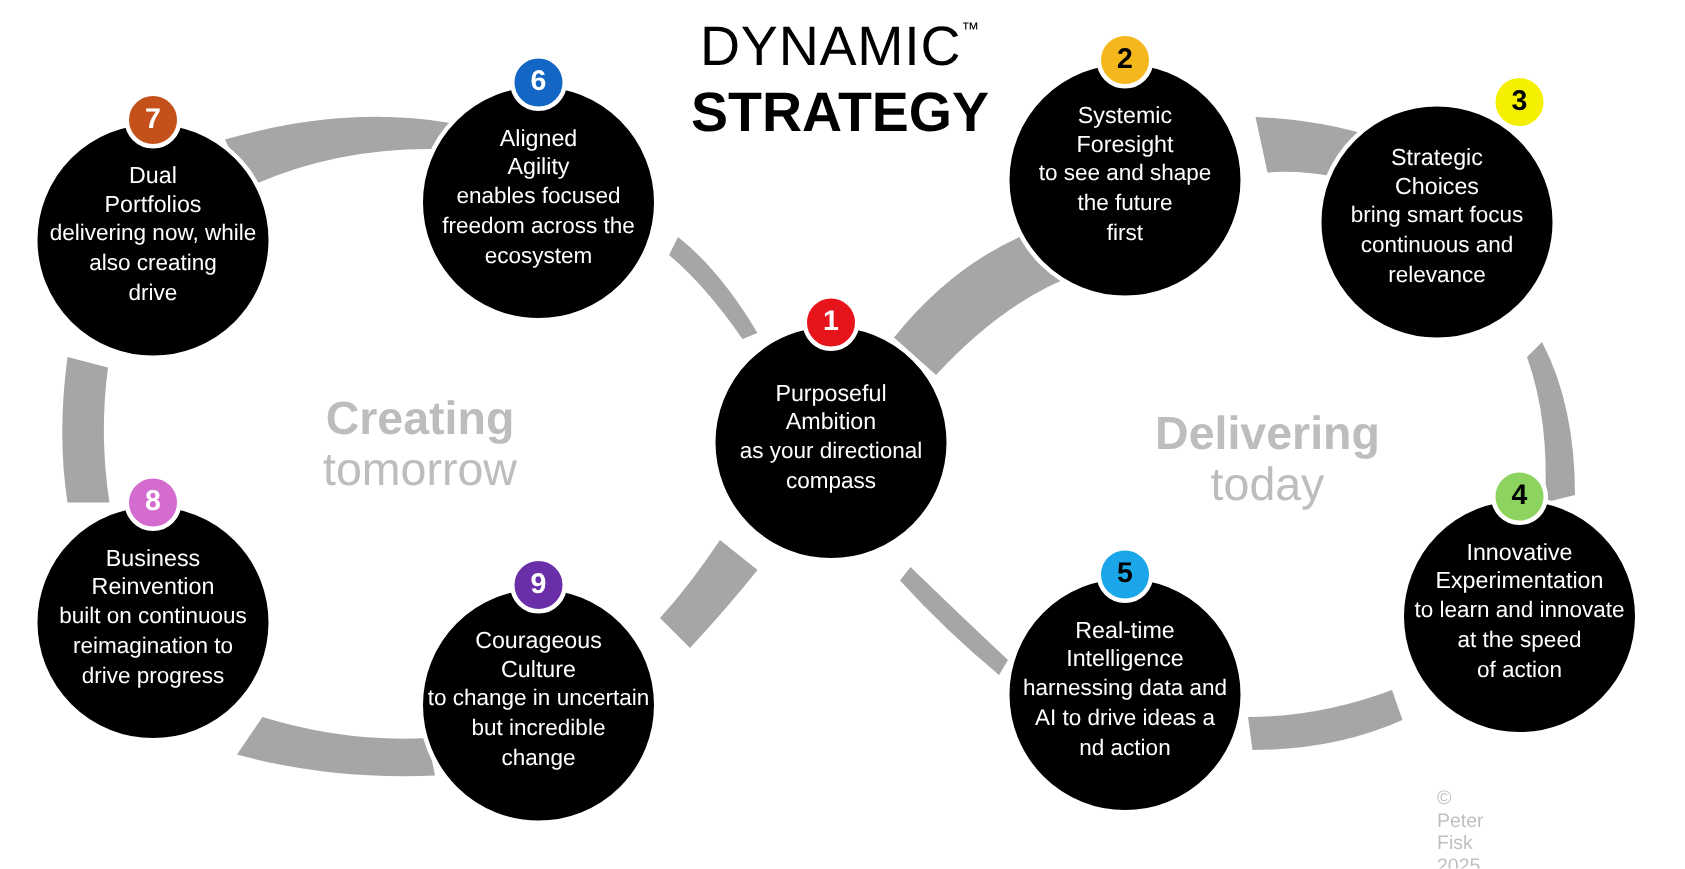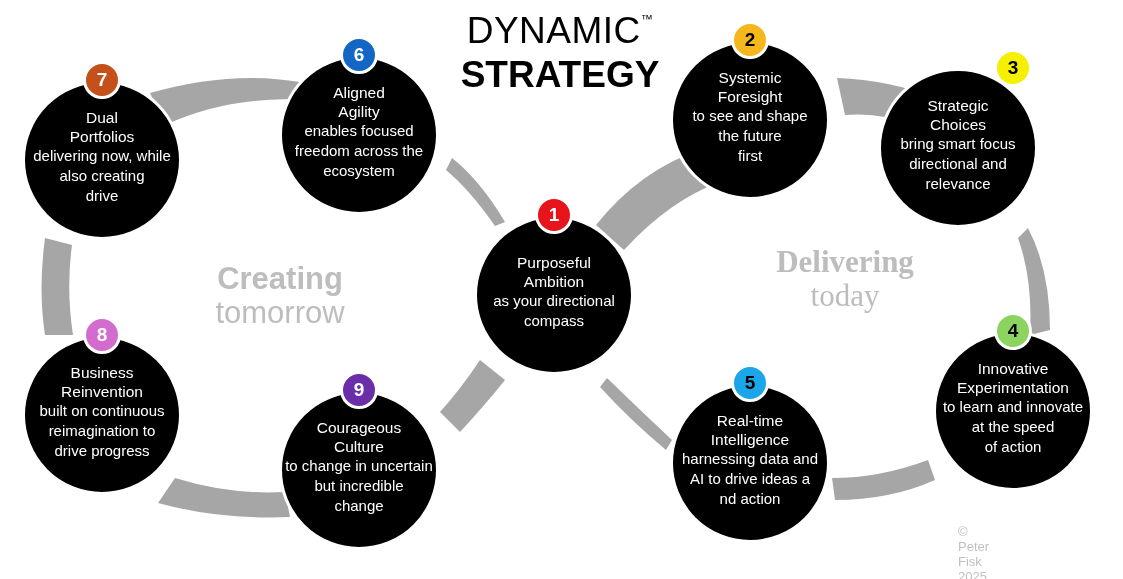--- a/index.html
+++ b/index.html
@@ -34,21 +34,21 @@
       <path d="M45,238 Q38,290 45,335 L73,335 Q66,290 72,245 Z" fill="#a6a6a6"></path>
     </svg>
 
   <div class="title1"><span>DYNAMIC</span><sup>™</sup></div>
   <div class="title2">STRATEGY</div>
 
   <div class="zone" style="left:175px;top:262px;width:210px;">
     <div class="b">Creating</div>
     <div>tomorrow</div>
   </div>
-  <div class="zone" style="left:735px;top:245px;width:220px;font-family:Liberation Serif, serif;">
+  <div class="zone" style="left:735px;top:272px;width:220px;">
     <div class="b">Delivering</div>
     <div>today</div>
   </div>
 
   <div id="nodes">
       <div class="node" style="left: 474px; top: 215px;">
         <div class="txt">
           <div class="t">Purposeful</div>
           <div class="t">Ambition</div>
           <div class="d">as your directional</div>
@@ -64,21 +64,21 @@
           <div class="d">the future</div>
           <div class="d">first</div>
         </div>
       </div>
       <div class="badge" style="left: 731px; top: 21px; background: rgb(245, 184, 28); color: rgb(0, 0, 0);">2</div>
       <div class="node" style="left: 878px; top: 68px;">
         <div class="txt">
           <div class="t">Strategic</div>
           <div class="t">Choices</div>
           <div class="d">bring smart focus</div>
-          <div class="d">directional and</div>
+          <div class="d">continuous and</div>
           <div class="d">relevance</div>
         </div>
       </div>
       <div class="badge" style="left: 994px; top: 49px; background: rgb(244, 240, 0); color: rgb(0, 0, 0);">3</div>
       <div class="node" style="left: 933px; top: 331px;">
         <div class="txt">
           <div class="t">Innovative</div>
           <div class="t">Experimentation</div>
           <div class="d">to learn and innovate</div>
           <div class="d">at the speed</div>

